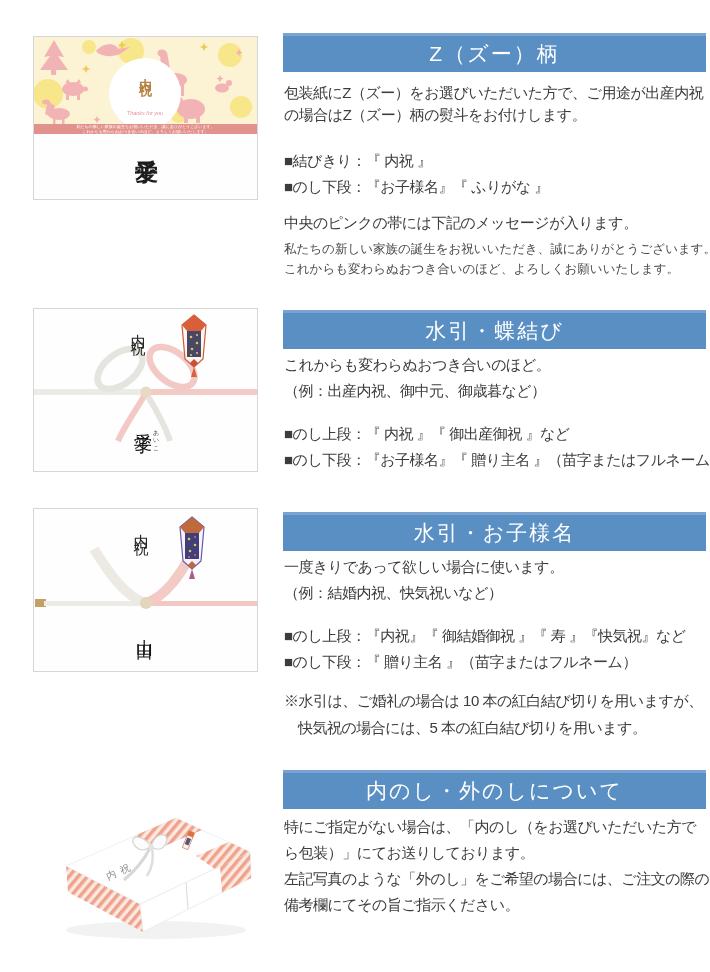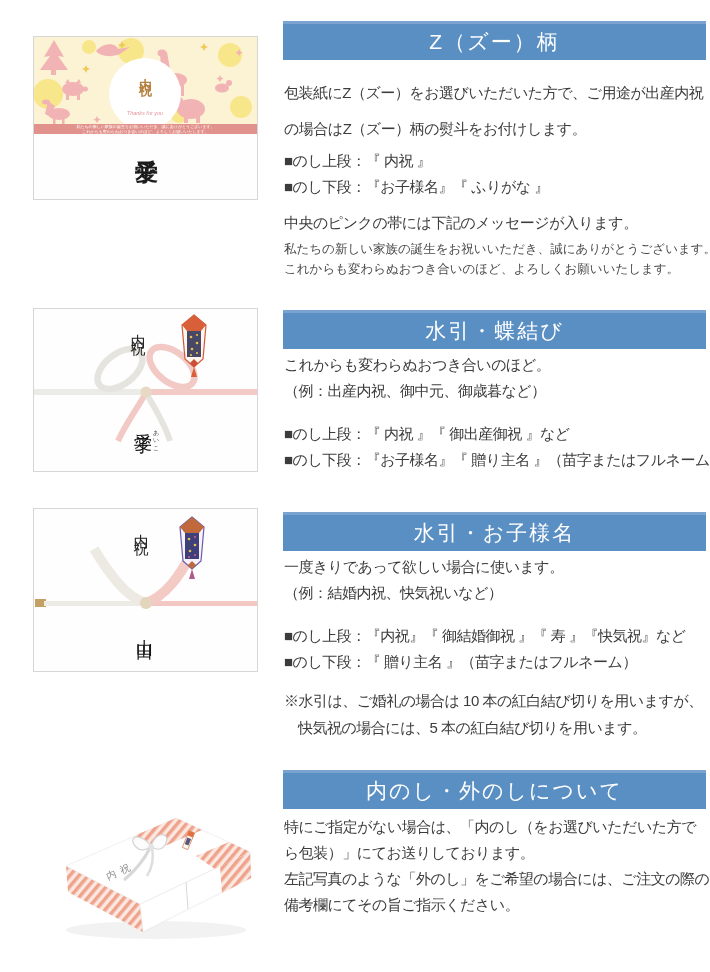--- a/index.html
+++ b/index.html
@@ -2,21 +2,21 @@
 <html><head>
 <meta charset="utf-8">
 <style>
   html,body{margin:0;padding:0;background:#ffffff;}
   .page{position:relative;width:710px;height:972px;background:#ffffff;overflow:hidden;
         font-family:"Liberation Sans",sans-serif;color:#3c3c3c;}
   
   .hdr{position:absolute;left:283px;width:423px;height:36px;background:#5a8fc4;
        border-top:3px solid #7ba3d0;color:#ffffff;text-align:center;font-size:21px;
        line-height:36px;letter-spacing:2px;}
-  .hdr1{top:21px}.hdr2{top:310px}.hdr3{top:512px}.hdr4{top:770px}
+  .hdr1{top:33px}.hdr2{top:310px}.hdr3{top:512px}.hdr4{top:770px}
   
   .ln{position:absolute;left:284px;font-size:15px;letter-spacing:-0.5px;
       white-space:nowrap;color:#3c3c3c;}
   .sm{font-size:12.5px;letter-spacing:0;color:#4a4a4a;}
   
   .card{position:absolute;left:33px;width:225px;height:164px;background:#fefefe;
         border:1px solid #d6d6d6;box-sizing:border-box;overflow:hidden;}
   .card svg{position:absolute;left:0;top:0;}
   .vtx{position:absolute;writing-mode:vertical-rl;text-orientation:upright;white-space:nowrap;}
   
@@ -111,22 +111,22 @@
     <div class="vtx zoo-label">内祝</div>
     <div class="zoo-thanks">Thanks for you</div>
     <div class="zoo-band">
       <div>私たちの新しい家族の誕生をお祝いいただき、誠にありがとうございます。</div>
       <div>これからも変わらぬおつき合いのほど、よろしくお願いいたします。</div>
     </div>
     <div class="vtx zoo-name">愛子</div>
   </div>
 
   <div class="ln" style="top:84px">包装紙にZ（ズー）をお選びいただいた方で、ご用途が出産内祝</div>
-  <div class="ln" style="top:120px">の場合はZ（ズー）柄の熨斗をお付けします。</div>
-  <div class="ln" style="top:152px">■のし上段：『 内祝 』</div>
+  <div class="ln" style="top:106px">の場合はZ（ズー）柄の熨斗をお付けします。</div>
+  <div class="ln" style="top:152px">■結びきり：『 内祝 』</div>
   <div class="ln" style="top:178px">■のし下段：『お子様名』『 ふりがな 』</div>
   <div class="ln" style="top:214px">中央のピンクの帯には下記のメッセージが入ります。</div>
   <div class="ln sm" style="top:241px">私たちの新しい家族の誕生をお祝いいただき、誠にありがとうございます。</div>
   <div class="ln sm" style="top:261px">これからも変わらぬおつき合いのほど、よろしくお願いいたします。</div>
 
   <div class="hdr hdr2">水引・蝶結び</div>
 
   <div class="card" style="top:308px;">
     <svg width="223" height="162" viewBox="0 0 223 162">
       <rect x="0" y="80" width="112" height="6" fill="#ebebe7"></rect>

